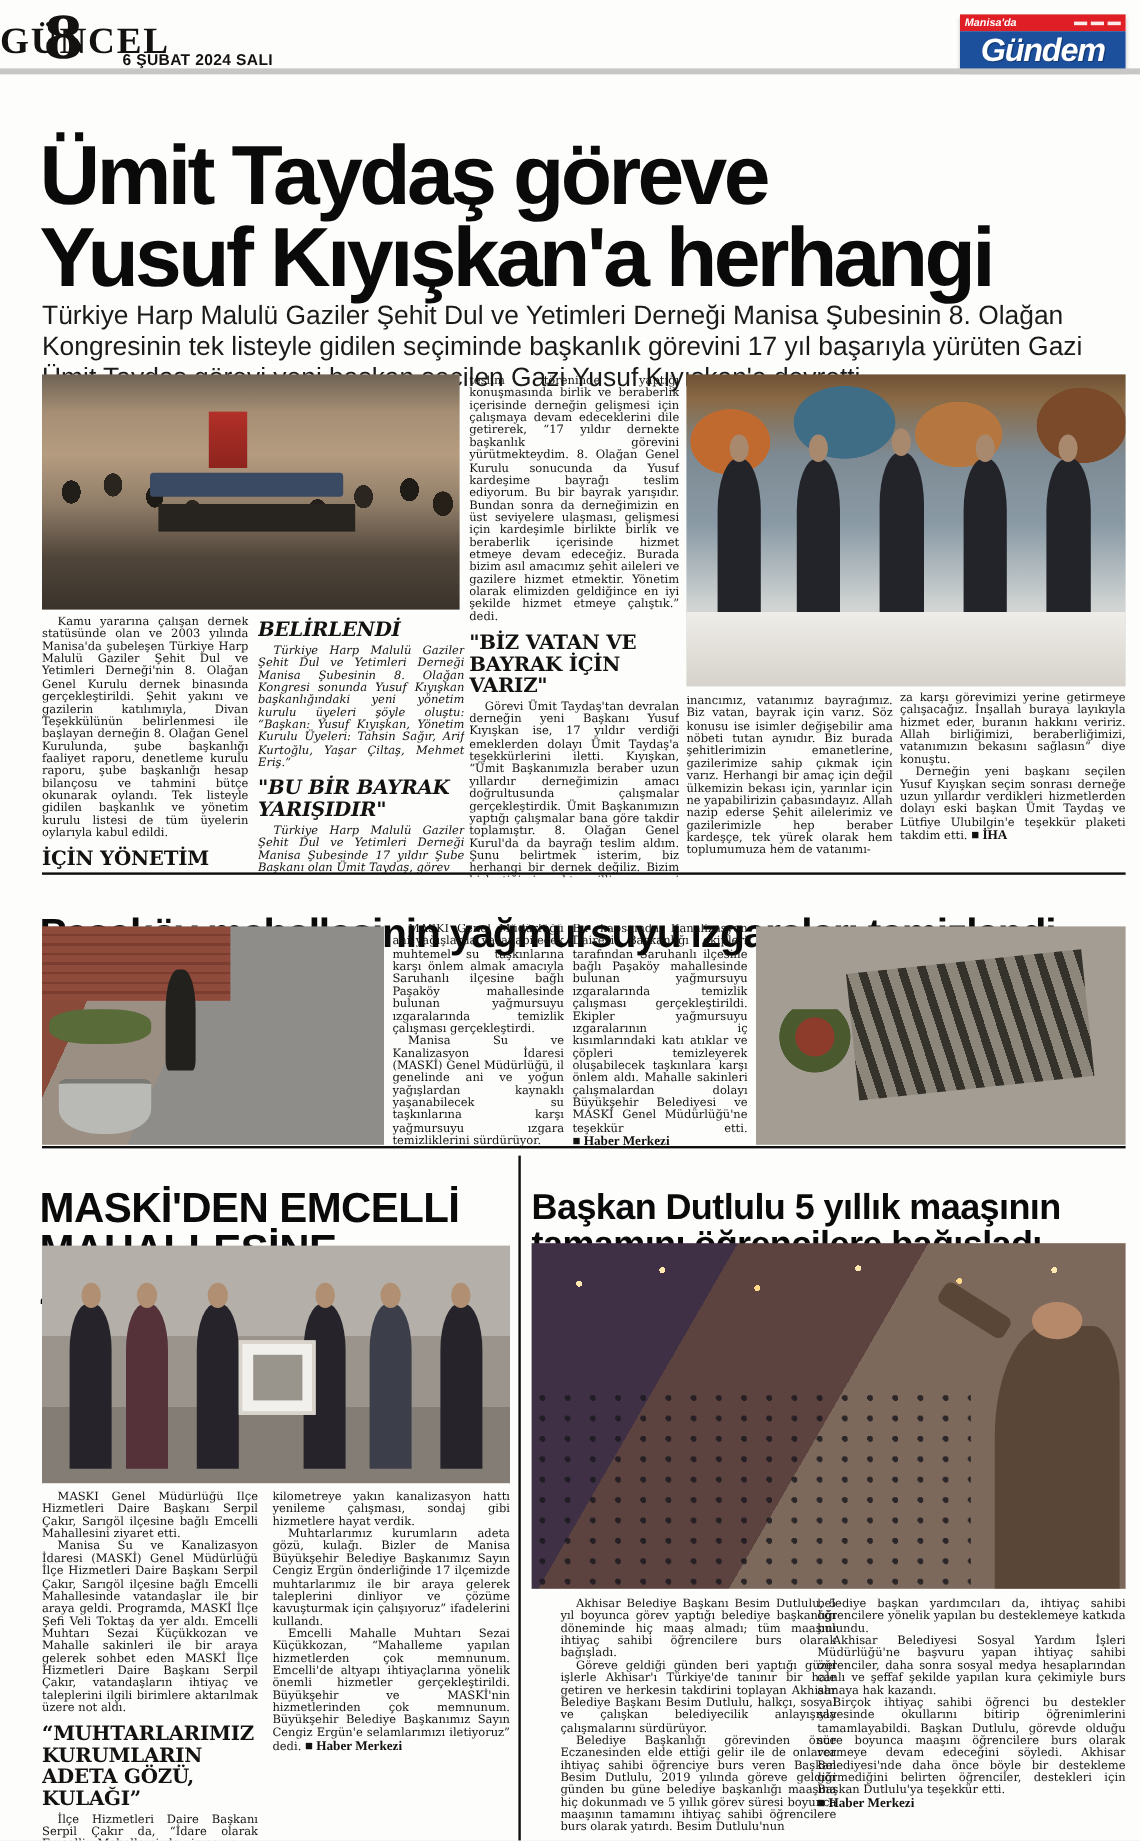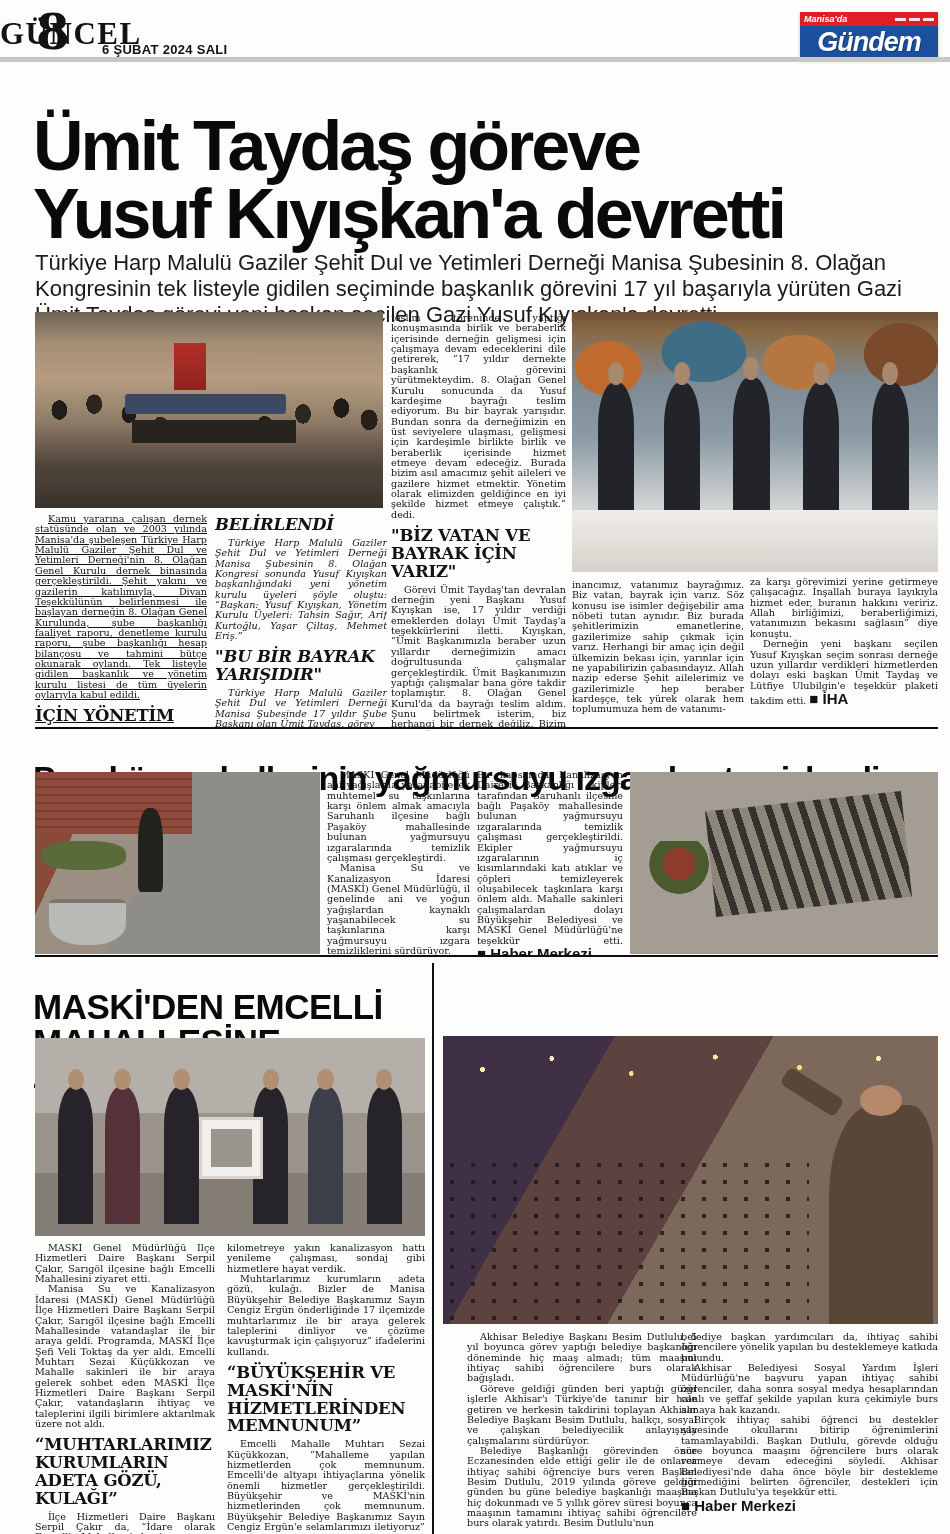--- a/index.html
+++ b/index.html
@@ -40,23 +40,23 @@
   #rule-v{left:432px;top:963px;width:2px;height:571px;}
 
   
   .col{position:absolute;overflow:hidden;}
   .col p{margin:0;text-align:justify;text-indent:13px;
         font-size:9.6px;line-height:1.08;font-family:"DejaVu Serif",serif;}
   .col p.cont{text-indent:0;}
   .sh{font-family:"DejaVu Serif",serif;font-weight:bold;text-indent:0 !important;text-align:left !important;
         font-size:15.5px;line-height:1.06;margin:7px 0 4px !important;letter-spacing:-.2px;}
   .sh.big{font-size:16.5px;}
-  .byline{font-family:Liberation Sans, sans-serif;font-weight:bold;font-size:15px;white-space:nowrap;}
-
-  #lead-col1{left:35px;top:514px;width:172px;height:216px;text-decoration:underline;}
+  .byline{font-family:Liberation Serif, serif;font-weight:bold;font-size:11px;white-space:nowrap;}
+
+  #lead-col1{left:35px;top:514px;width:172px;height:216px;}
   #lead-col2{left:215px;top:509px;width:172px;height:221px;font-style:italic;}
   #lead-col3{left:391px;top:313px;width:175px;height:418px;}
   #lead-col4{left:572px;top:580px;width:172px;height:150px;}
   #lead-col5{left:750px;top:577px;width:188px;height:153px;}
 
   #pas-col1{left:327px;top:770px;width:143px;height:186px;}
   #pas-col2{left:477px;top:770px;width:146px;height:186px;}
 
   #maski-col1{left:35px;top:1243px;width:180px;height:291px;}
   #maski-col2{left:227px;top:1243px;width:198px;height:291px;}
@@ -149,21 +149,21 @@
       <span class="logo-ticks">
           <i></i>
           <i></i>
           <i></i>
         </span>
     </div>
     <div class="logo-main">Gündem</div>
   </div>
   <div class="mast-rule"></div>
 
-  <h1 class="lead-headline"><span>Ümit Taydaş göreve</span><br><span>Yusuf Kıyışkan'a devretti</span></h1>
+  <h1 class="lead-headline"><span>Ümit Taydaş göreve</span><br><span>Yusuf Kıyışkan'a herhangi</span></h1>
   <p class="standfirst">Türkiye Harp Malulü Gaziler Şehit Dul ve Yetimleri Derneği Manisa Şubesinin 8. Olağan Kongresinin tek listeyle gidilen seçiminde başkanlık görevini 17 yıl başarıyla yürüten Gazi Ümit Taydaş görevi yeni başkan seçilen Gazi Yusuf Kıyışkan'a devretti</p>
 
   <div class="photo" id="photo-lead-left">
     <div class="p1-people"></div>
     <div class="p1-flag"></div>
     <div class="p1-banner"></div>
     <div class="p1-table"></div>
   </div>
 
   <div class="photo" id="photo-lead-right">
@@ -246,24 +246,24 @@
   <div class="col" id="maski-col1">
     <p>MASKİ Genel Müdürlüğü İlçe Hizmetleri Daire Başkanı Serpil Çakır, Sarıgöl ilçesine bağlı Emcelli Mahallesini ziyaret etti.</p>
     <p>Manisa Su ve Kanalizasyon İdaresi (MASKİ) Genel Müdürlüğü İlçe Hizmetleri Daire Başkanı Serpil Çakır, Sarıgöl ilçesine bağlı Emcelli Mahallesinde vatandaşlar ile bir araya geldi. Programda, MASKİ İlçe Şefi Veli Toktaş da yer aldı. Emcelli Muhtarı Sezai Küçükkozan ve Mahalle sakinleri ile bir araya gelerek sohbet eden MASKİ İlçe Hizmetleri Daire Başkanı Serpil Çakır, vatandaşların ihtiyaç ve taleplerini ilgili birimlere aktarılmak üzere not aldı.</p>
     <p class="sh big">“MUHTARLARIMIZ KURUMLARIN ADETA GÖZÜ, KULAĞI”</p>
     <p>İlçe Hizmetleri Daire Başkanı Serpil Çakır da, “İdare olarak Emcelli Mahallemizde içme suyu deposu tadilatı, 1</p>
   </div>
 
   <div class="col" id="maski-col2">
     <p class="cont">kilometreye yakın kanalizasyon hattı yenileme çalışması, sondaj gibi hizmetlere hayat verdik.</p>
     <p>Muhtarlarımız kurumların adeta gözü, kulağı. Bizler de Manisa Büyükşehir Belediye Başkanımız Sayın Cengiz Ergün önderliğinde 17 ilçemizde muhtarlarımız ile bir araya gelerek taleplerini dinliyor ve çözüme kavuşturmak için çalışıyoruz” ifadelerini kullandı.</p>
-    <p class="sh big">“BÜYÜKŞEHİR VE MASKİ'NİN HİZMETLERİNDEN MEMNUNUM”</p>
     <p><span>Emcelli Mahalle Muhtarı Sezai Küçükkozan, “Mahalleme yapılan hizmetlerden çok memnunum. Emcelli'de altyapı ihtiyaçlarına yönelik önemli hizmetler gerçekleştirildi. Büyükşehir ve MASKİ'nin hizmetlerinden çok memnunum. Büyükşehir Belediye Başkanımız Sayın Cengiz Ergün'e selamlarımızı iletiyoruz” dedi.</span> <span class="byline">■ Haber Merkezi</span></p>
   </div>
 
+  <h2 class="sec-headline" id="h-dutlulu"><span>Başkan Dutlulu 5 yıllık maaşının</span><br><span>tamamını öğrencilere bağışladı</span></h2>
 
   <div class="photo" id="photo-dutlulu">
     <div class="p6-lights"></div>
     <div class="p6-crowd"></div>
     <div class="p6-arm"></div>
     <div class="p6-man"></div>
   </div>
 
   <div class="col" id="dut-col1">
     <p>Akhisar Belediye Başkanı Besim Dutlulu, 5 yıl boyunca görev yaptığı belediye başkanlığı döneminde hiç maaş almadı; tüm maaşını ihtiyaç sahibi öğrencilere burs olarak bağışladı.</p>

